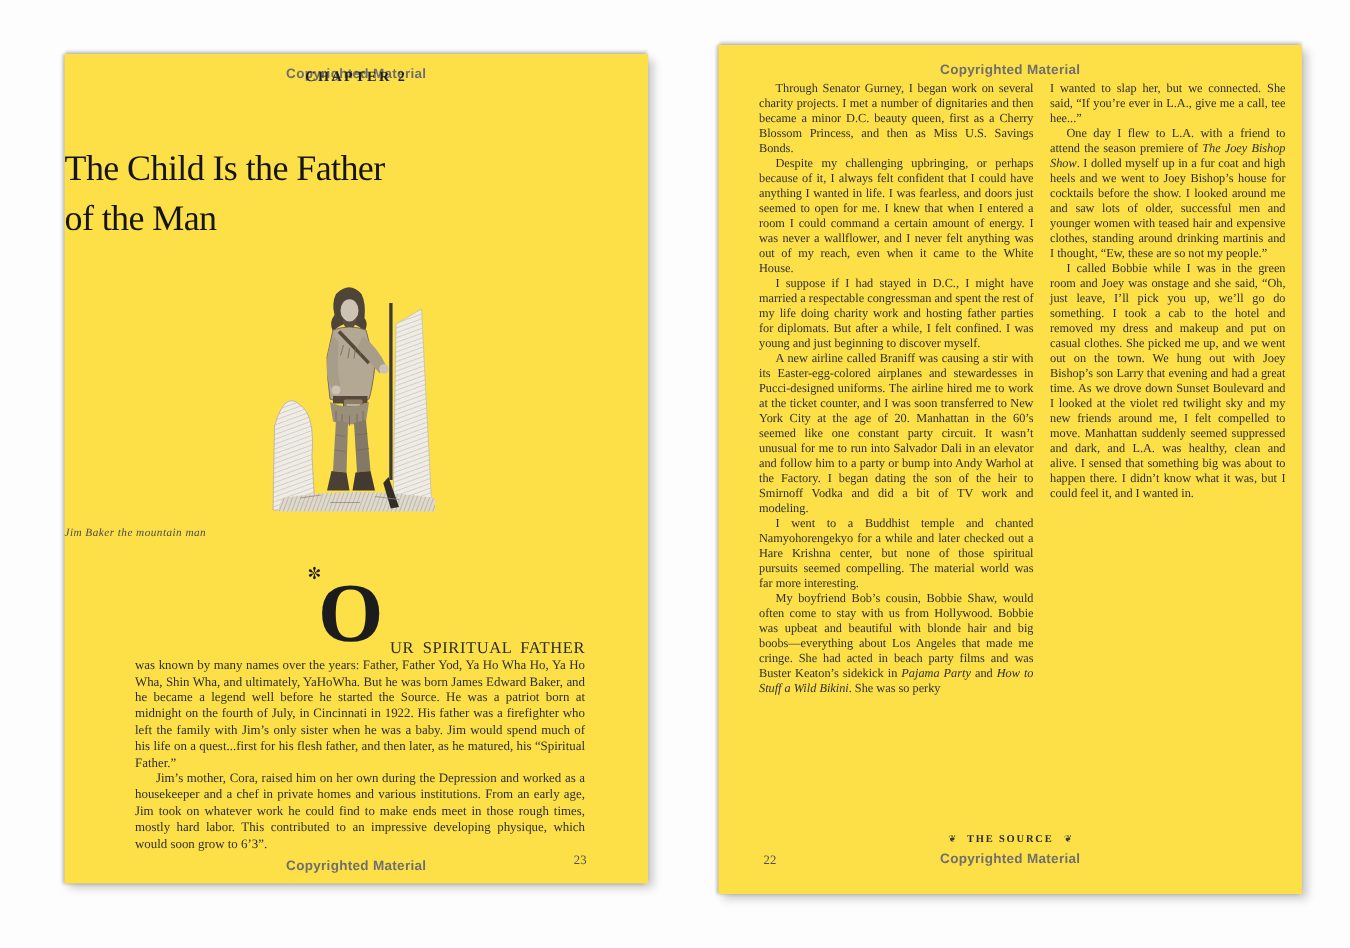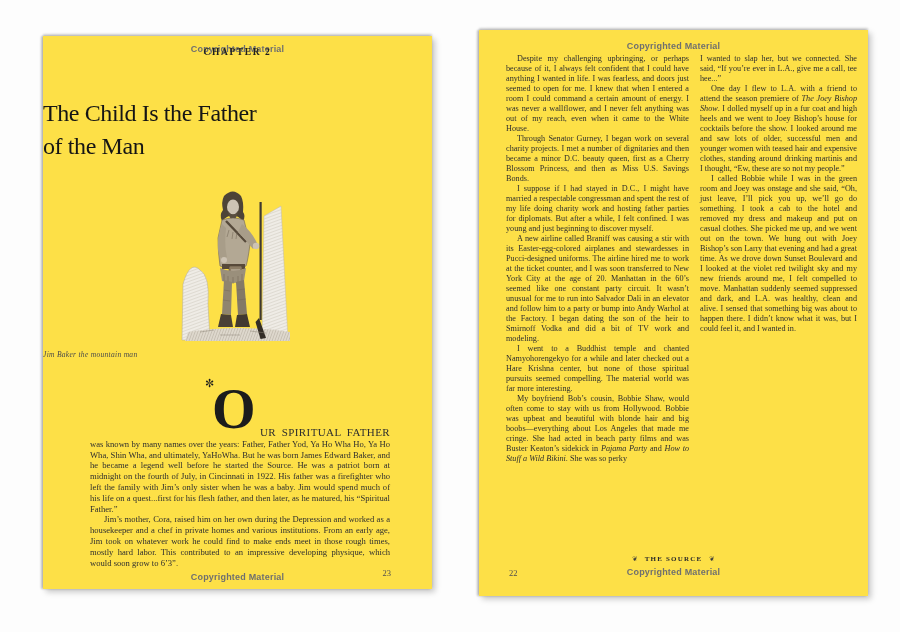--- a/index.html
+++ b/index.html
@@ -190,22 +190,22 @@
 
   <div class="copyright bottom-l">Copyrighted Material</div>
 </div>
 
 <div class="page page-right">
 
   <div class="copyright top-r">Copyrighted Material</div>
 
   <div class="columns">
     <div class="col1">
+      <p>Through Senator Gurney, I began work on several charity projects. I met a number of dignitaries and then became a minor D.C. beauty queen, first as a Cherry Blossom Princess, and then as Miss U.S. Savings Bonds.</p>
       <p>Despite my challenging upbringing, or perhaps because of it, I always felt confident that I could have anything I wanted in life. I was fearless, and doors just seemed to open for me. I knew that when I entered a room I could command a certain amount of energy. I was never a wallflower, and I never felt anything was out of my reach, even when it came to the White House.</p>
-      <p>Through Senator Gurney, I began work on several charity projects. I met a number of dignitaries and then became a minor D.C. beauty queen, first as a Cherry Blossom Princess, and then as Miss U.S. Savings Bonds.</p>
       <p>I suppose if I had stayed in D.C., I might have married a respectable congressman and spent the rest of my life doing charity work and hosting father parties for diplomats. But after a while, I felt confined. I was young and just beginning to discover myself.</p>
       <p>A new airline called Braniff was causing a stir with its Easter-egg-colored airplanes and stewardesses in Pucci-designed uniforms. The airline hired me to work at the ticket counter, and I was soon transferred to New York City at the age of 20. Manhattan in the 60’s seemed like one constant party circuit. It wasn’t unusual for me to run into Salvador Dali in an elevator and follow him to a party or bump into Andy Warhol at the Factory. I began dating the son of the heir to Smirnoff Vodka and did a bit of TV work and modeling.</p>
       <p>I went to a Buddhist temple and chanted Namyohorengekyo for a while and later checked out a Hare Krishna center, but none of those spiritual pursuits seemed compelling. The material world was far more interesting.</p>
       <p><span>My boyfriend Bob’s cousin, Bobbie Shaw, would often come to stay with us from Hollywood. Bobbie was upbeat and beautiful with blonde hair and big boobs—everything about Los Angeles that made me cringe. She had acted in beach party films and was Buster Keaton’s sidekick in </span><span class="ital">Pajama Party</span><span> and </span><span class="ital">How to Stuff a Wild Bikini</span><span>. She was so perky</span></p>
     </div>
     <div class="col2">
       <p class="no-indent">I wanted to slap her, but we connected. She said, “If you’re ever in L.A., give me a call, tee hee...”</p>
       <p><span>One day I flew to L.A. with a friend to attend the season premiere of </span><span class="ital">The Joey Bishop Show</span><span>. I dolled myself up in a fur coat and high heels and we went to Joey Bishop’s house for cocktails before the show. I looked around me and saw lots of older, successful men and younger women with teased hair and expensive clothes, standing around drinking martinis and I thought, “Ew, these are so not my people.”</span></p>
       <p>I called Bobbie while I was in the green room and Joey was onstage and she said, “Oh, just leave, I’ll pick you up, we’ll go do something. I took a cab to the hotel and removed my dress and makeup and put on casual clothes. She picked me up, and we went out on the town. We hung out with Joey Bishop’s son Larry that evening and had a great time. As we drove down Sunset Boulevard and I looked at the violet red twilight sky and my new friends around me, I felt compelled to move. Manhattan suddenly seemed suppressed and dark, and L.A. was healthy, clean and alive. I sensed that something big was about to happen there. I didn’t know what it was, but I could feel it, and I wanted in.</p>
     </div>

